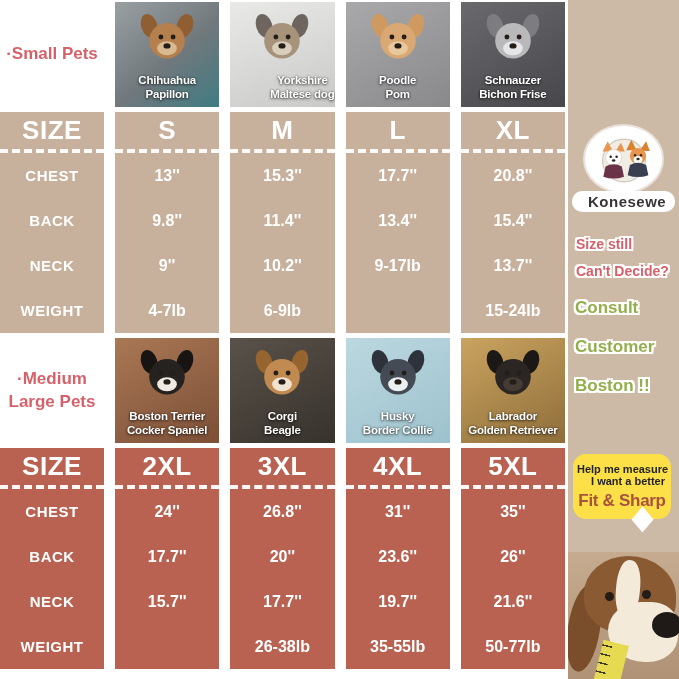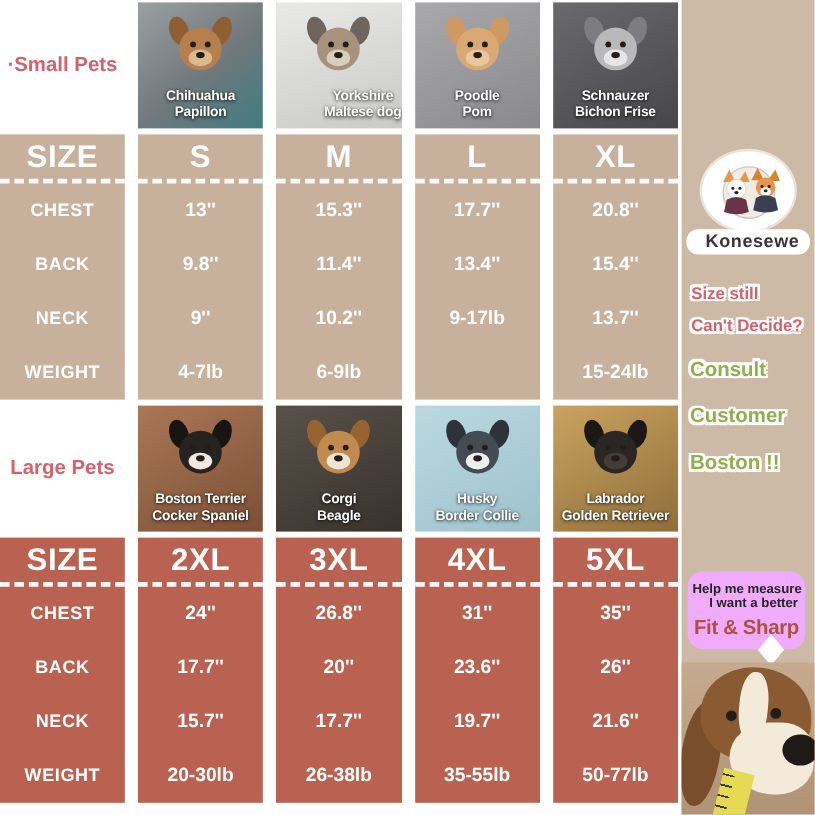--- a/index.html
+++ b/index.html
@@ -57,21 +57,21 @@
   .logo-badge{position:absolute;top:126px;left:17px;width:77px;height:66px;background:#fff;border-radius:50%;
     box-shadow:0 0 0 2px rgba(255,255,255,.6);display:flex;align-items:center;justify-content:center;}
   .logo-name{position:absolute;top:191px;left:4px;width:103px;background:#ffffff;border-radius:10px;
     text-align:center;font-weight:800;font-size:15px;color:#3b3436;padding:2px 16px;letter-spacing:0.5px;}
   .outline{text-shadow:-2px -2px 0 #fff,2px -2px 0 #fff,-2px 2px 0 #fff,2px 2px 0 #fff,
     -2px 0 0 #fff,2px 0 0 #fff,0 -2px 0 #fff,0 2px 0 #fff;}
   .decide{position:absolute;top:231px;left:8px;color:var(--accent-pink,#d5626b);
     font-weight:800;font-size:14px;line-height:27px;white-space:nowrap;}
   .consult{position:absolute;top:288px;left:7px;color:var(--accent-green,#92ae4d);
     font-weight:800;font-size:17px;line-height:39px;white-space:nowrap;}
-  .bubble{position:absolute;top:476px;left:5px;width:98px;background:#f0abfc;border-radius:13px;
+  .bubble{position:absolute;top:454px;left:5px;width:98px;background:#fde047;border-radius:13px;
     padding:9px 4px 8px 4px;text-align:center;}
   .bubble::after{content:"";position:absolute;bottom:-9px;right:20px;width:17px;height:17px;
     background:#fff;transform:rotate(50deg) skew(10deg);}
   .bub-l1{font-weight:800;font-size:11px;color:#242424;white-space:nowrap;}
   .bub-l2{font-weight:800;font-size:11px;color:#242424;white-space:nowrap;text-align:right;padding-right:2px;}
   .bub-l3{font-weight:800;font-size:17px;color:var(--fit-sharp,#a9523e);white-space:nowrap;
     letter-spacing:-0.3px;margin-top:4px;}
 
   
   .dogphoto{position:absolute;left:0;bottom:0;width:111px;height:127px;overflow:hidden;
@@ -189,20 +189,21 @@
         <div class="cell th">XL</div>
         <div class="cell val">20.8''</div>
         <div class="cell val">15.4''</div>
         <div class="cell val">13.7''</div>
         <div class="cell val">15-24lb</div>
       </div>
     </div>
 
     <div class="grid photo-row second">
       <div class="sec-label">
+        <span>·Medium</span>
         <span>Large Pets</span>
       </div>
       <div class="photo p5">
         <svg class="dogicon">
             <use href="#doghead"></use>
           </svg>
         <div class="pname">
           <span>Boston Terrier</span>
           <span>Cocker Spaniel</span>
         </div>
@@ -242,21 +243,20 @@
         <div class="cell rowlab">CHEST</div>
         <div class="cell rowlab">BACK</div>
         <div class="cell rowlab">NECK</div>
         <div class="cell rowlab">WEIGHT</div>
       </div>
       <div class="col terra">
         <div class="cell th">2XL</div>
         <div class="cell val">24''</div>
         <div class="cell val">17.7''</div>
         <div class="cell val">15.7''</div>
-        <div class="cell val">20-30lb</div>
       </div>
       <div class="col terra">
         <div class="cell th">3XL</div>
         <div class="cell val">26.8''</div>
         <div class="cell val">20''</div>
         <div class="cell val">17.7''</div>
         <div class="cell val">26-38lb</div>
       </div>
       <div class="col terra">
         <div class="cell th">4XL</div>

